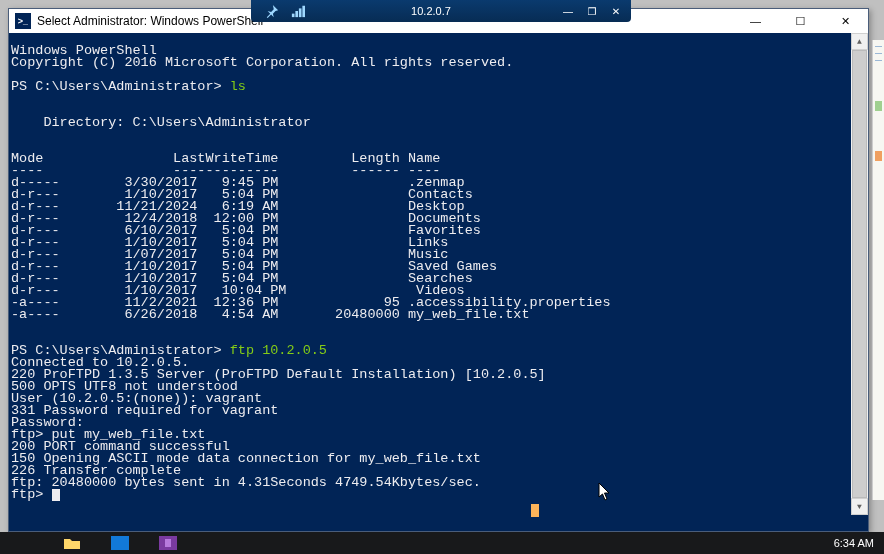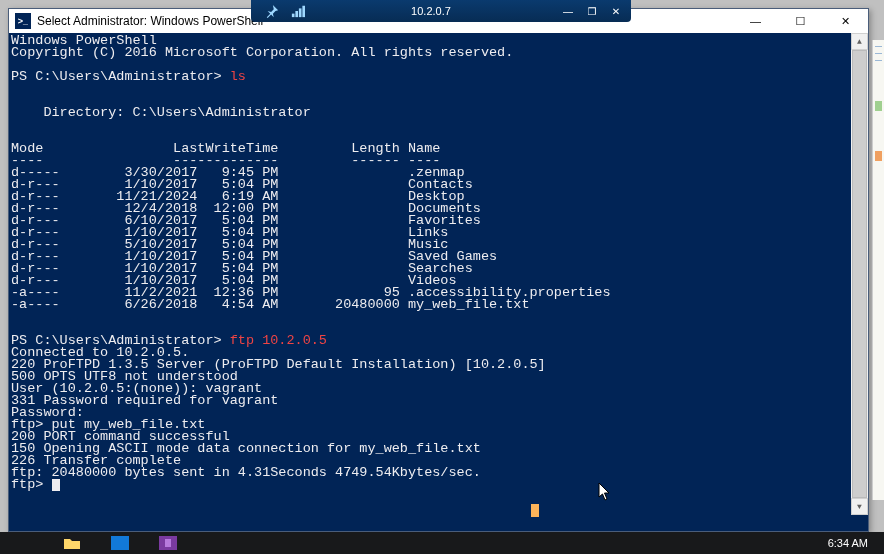--- a/index.html
+++ b/index.html
@@ -68,25 +68,25 @@
   font-size: 11px;
   cursor: pointer;
 }
 .ps-body {
   position: relative;
   height: calc(100% - 24px);
   background: #012456;
   color: #eeedf0;
   font-size: 13.5px;
   line-height: 12px;
-  padding: 2px 0 0 2px;
+  padding: 12px 0 0 2px;
   overflow: hidden;
 }
 .line { white-space: pre; height: 12px; }
-.cmd { color: #ef4444; text-align: right; }
+.cmd { color: #84cc16; text-align: right; }
 .scrollbar {
   position: absolute;
   right: 0; top: 0; bottom: 16px;
   width: 17px;
   background: #f0f0f0;
   display: flex; flex-direction: column;
 }
 .sb-btn {
   height: 17px;
   background: #f0f0f0;
@@ -123,21 +123,21 @@
   background: #18191b;
   display: flex;
   align-items: center;
 }
 .tb-item {
   width: 48px; height: 100%;
   display: flex; align-items: center; justify-content: center;
 }
 .tb-clock {
   margin-left: auto;
-  padding-right: 16px;
+  padding-right: 10px;
   color: #fff;
   font-family: Tahoma, Arial, sans-serif;
   font-size: 11px;
 }
 .mouse-cursor {
   position: absolute;
   left: 598px;
   top: 482px;
   pointer-events: none;
   z-index: 200;
@@ -198,24 +198,24 @@
     <div class="line"> </div>
     <div class="line"> </div>
     <div class="line">Mode                LastWriteTime         Length Name</div>
     <div class="line">----                -------------         ------ ----</div>
     <div class="line">d-----        3/30/2017   9:45 PM                .zenmap</div>
     <div class="line">d-r---        1/10/2017   5:04 PM                Contacts</div>
     <div class="line">d-r---       11/21/2024   6:19 AM                Desktop</div>
     <div class="line">d-r---        12/4/2018  12:00 PM                Documents</div>
     <div class="line">d-r---        6/10/2017   5:04 PM                Favorites</div>
     <div class="line">d-r---        1/10/2017   5:04 PM                Links</div>
-    <div class="line">d-r---        5/10/2017   5:04 PM                Music</div>
+    <div class="line">d-r---        1/07/2017   5:04 PM                Music</div>
     <div class="line">d-r---        1/10/2017   5:04 PM                Saved Games</div>
     <div class="line">d-r---        1/10/2017   5:04 PM                Searches</div>
-    <div class="line">d-r---        1/10/2017   5:04 PM                Videos</div>
+    <div class="line">d-r---        1/10/2017   10:04 PM                Videos</div>
     <div class="line">-a----        11/2/2021  12:36 PM             95 .accessibility.properties</div>
     <div class="line">-a----        6/26/2018   4:54 AM       20480000 my_web_file.txt</div>
     <div class="line"> </div>
     <div class="line"> </div>
     <div class="line"><span>PS C:\Users\Administrator&gt; </span><span class="cmd">ftp 10.2.0.5</span></div>
     <div class="line">Connected to 10.2.0.5.</div>
     <div class="line">220 ProFTPD 1.3.5 Server (ProFTPD Default Installation) [10.2.0.5]</div>
     <div class="line">500 OPTS UTF8 not understood</div>
     <div class="line">User (10.2.0.5:(none)): vagrant</div>
     <div class="line">331 Password required for vagrant</div>

